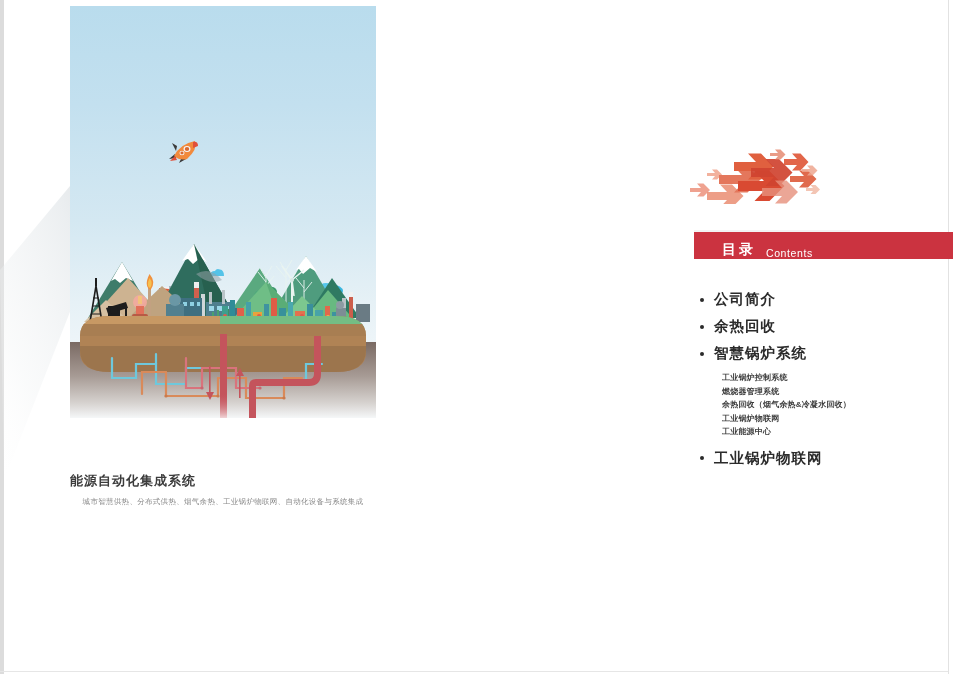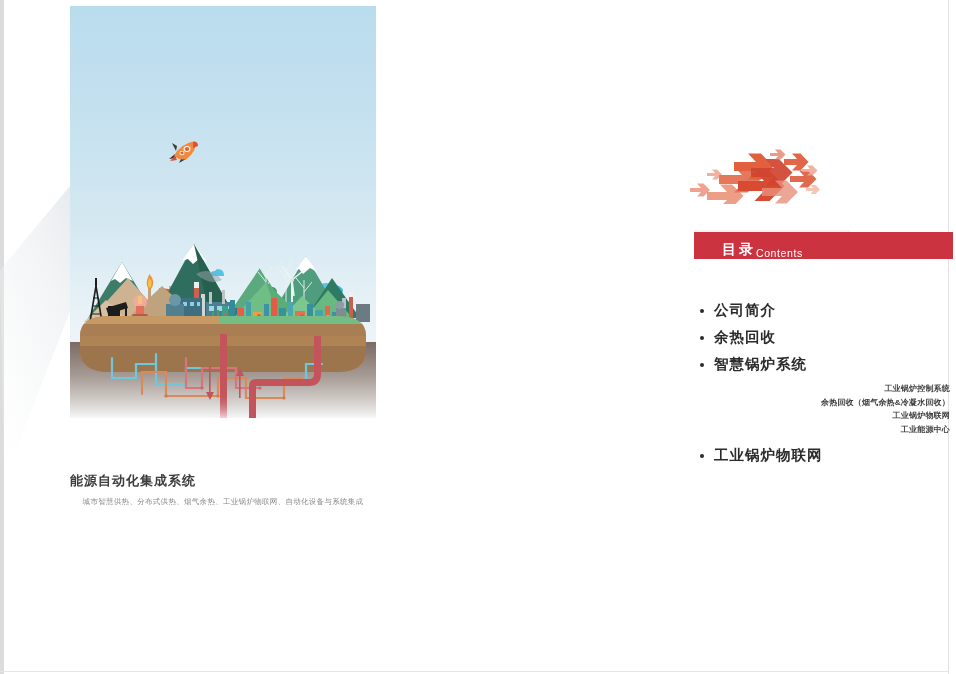--- a/index.html
+++ b/index.html
@@ -71,43 +71,43 @@
   }
   .toc-bar{
     position:absolute; left:694px; top:232px; width:259px; height:27px;
     background:#cb3340;
     display:flex; align-items:flex-end;
   }
   .toc-bar .cn{
     margin-left:28px; color:#ffffff; font-size:14px; font-weight:bold; letter-spacing:3px;
   }
   .toc-bar .en{
-    margin-left:0; color:#ffffff; font-size:10.5px; letter-spacing:.6px;
+    margin-left:10px; color:#ffffff; font-size:10.5px; letter-spacing:.6px;
   }
   .toc-bar-accent{
     position:absolute; left:694px; top:230px; width:156px; height:2px;
     background:#f3f3f3;
   }
 
   .toc-list{
-    position:absolute; left:700px; top:290px; width:250px;margin-top:11px;
+    position:absolute; left:700px; top:290px; width:250px;
   }
   .toc-main{
     display:flex; align-items:center;
     font-size:14.5px; font-weight:bold; color:#2b2b2b;
     margin-bottom:8px; letter-spacing:1px;
   }
   .toc-main .dot{
     width:4px; height:4px; border-radius:50%; background:#2b2b2b;
     margin-right:10px; flex:none;
   }
   .toc-subs{ margin:6px 0 10px 22px; }
   .toc-sub{
     font-size:8px; font-weight:bold; color:#3d3d3d;
-    line-height:13.5px; letter-spacing:.2px;text-align:right;
+    line-height:13.5px; letter-spacing:.2px;
   }
 </style>
 </head>
 <body>
 
 <div class="page-canvas">
 
   <div class="edge-left"></div>
   <div class="edge-right"></div>
   <div class="edge-bottom"></div>
@@ -410,20 +410,21 @@
       <span>余热回收</span>
     </div>
 
     <div class="toc-main">
       <span class="dot"></span>
       <span>智慧锅炉系统</span>
     </div>
 
     <div class="toc-subs">
       <div class="toc-sub">工业锅炉控制系统</div>
+      <div class="toc-sub">燃烧器管理系统</div>
       <div class="toc-sub">余热回收（烟气余热&amp;冷凝水回收）</div>
       <div class="toc-sub">工业锅炉物联网</div>
       <div class="toc-sub">工业能源中心</div>
     </div>
 
     <div class="toc-main">
       <span class="dot"></span>
       <span>工业锅炉物联网</span>
     </div>
 

